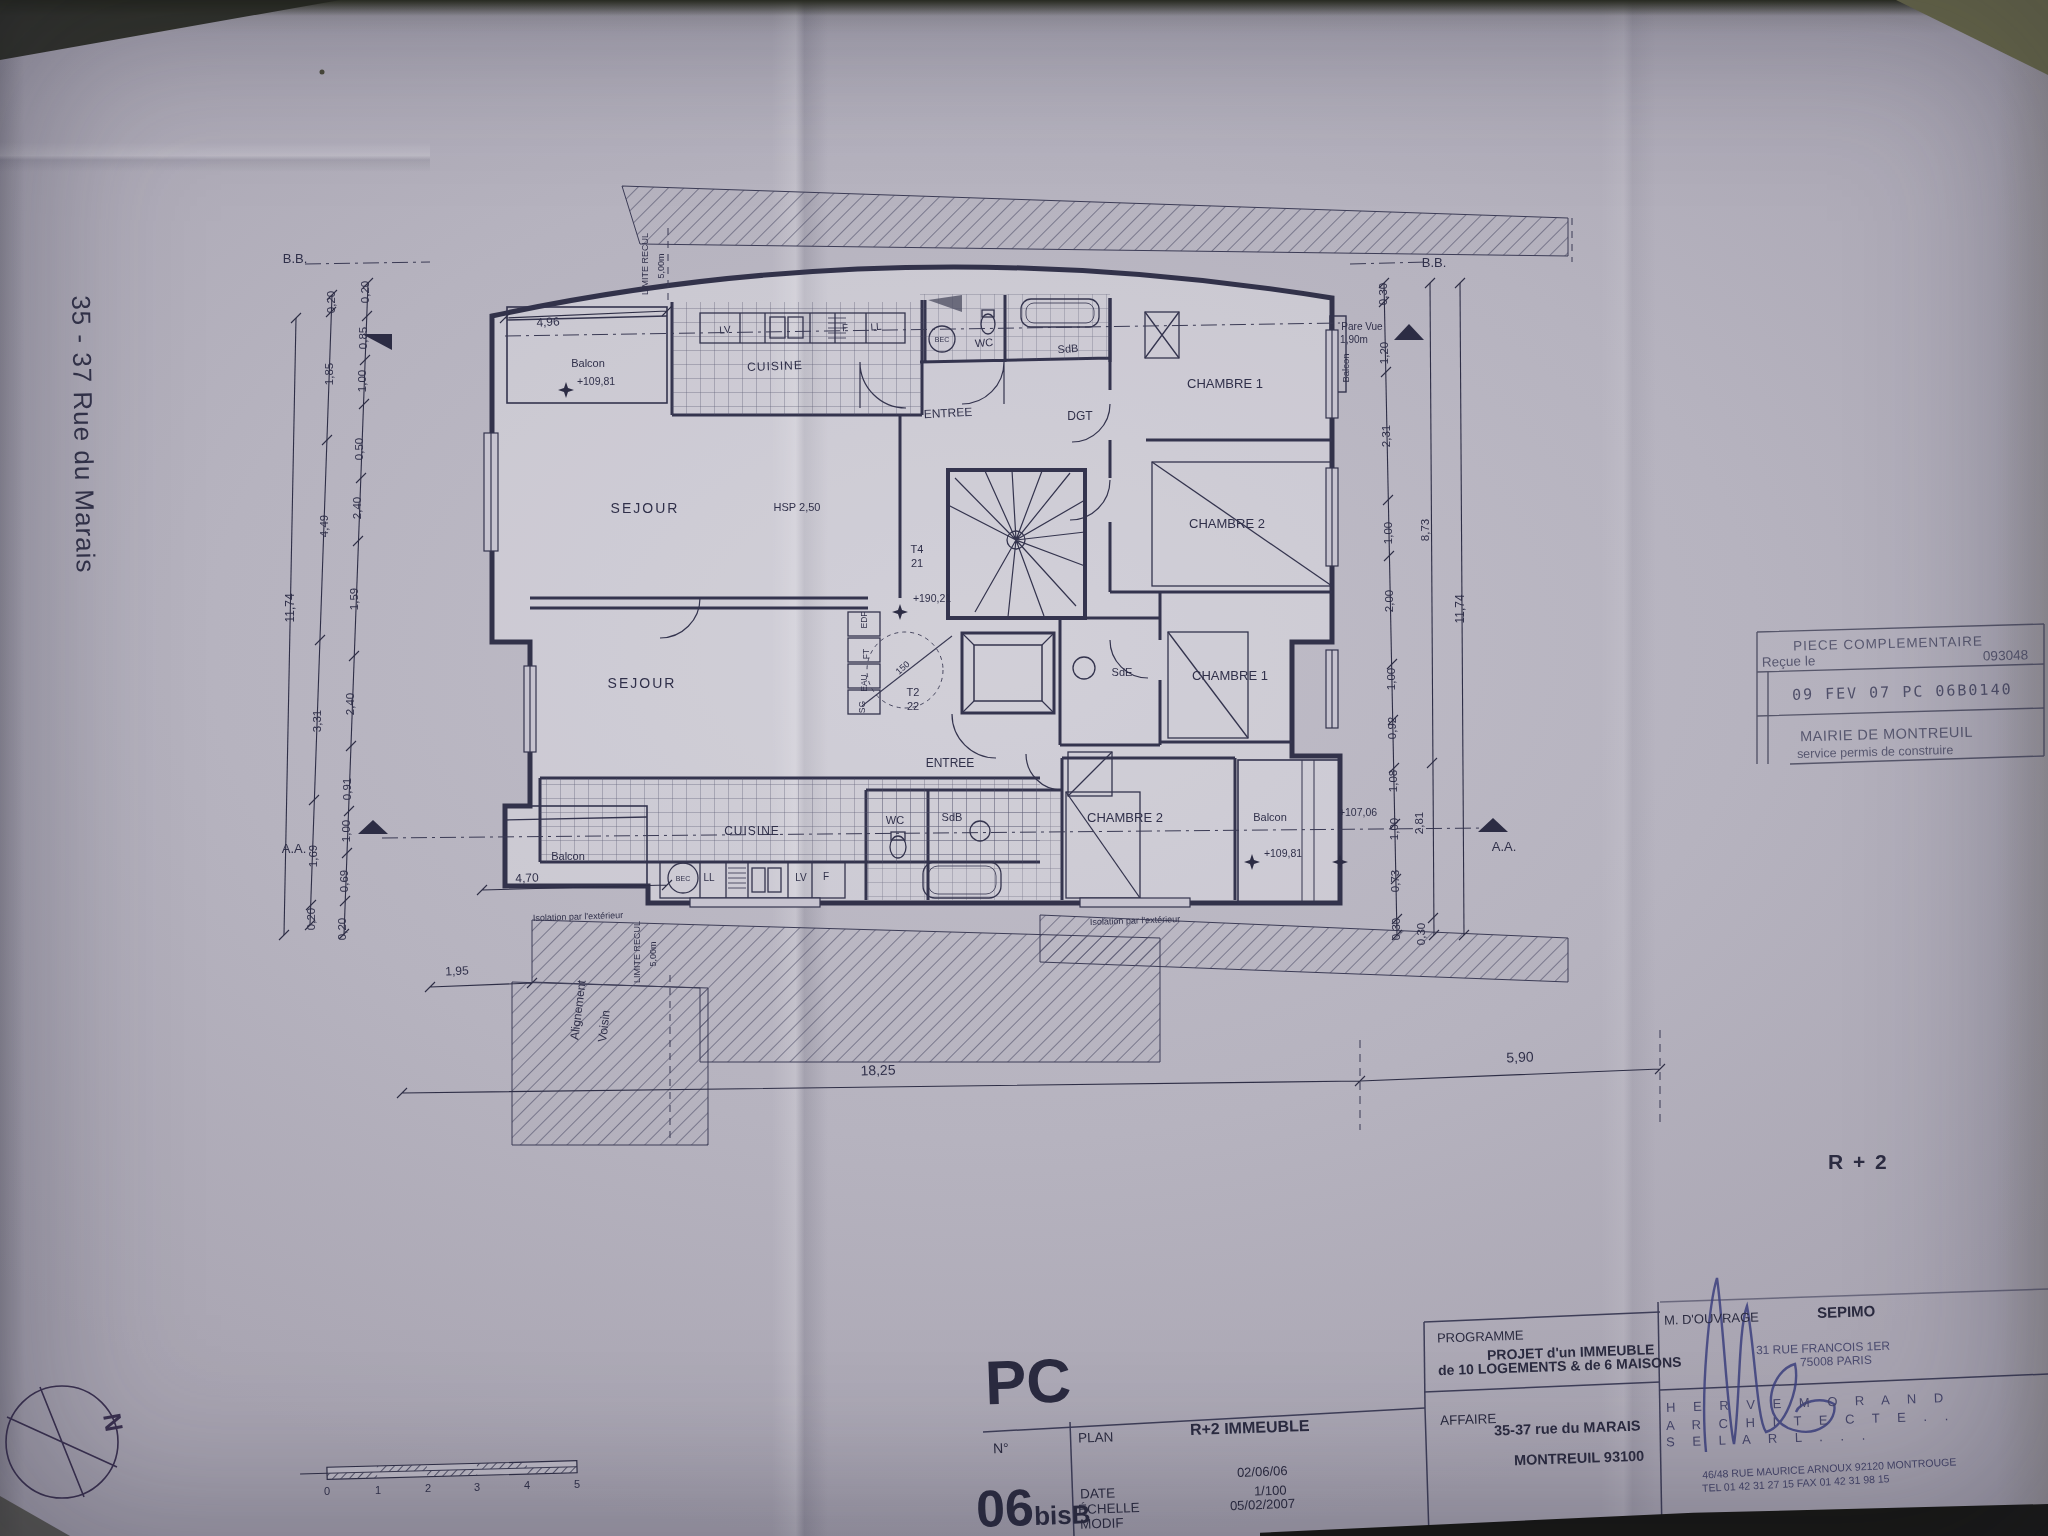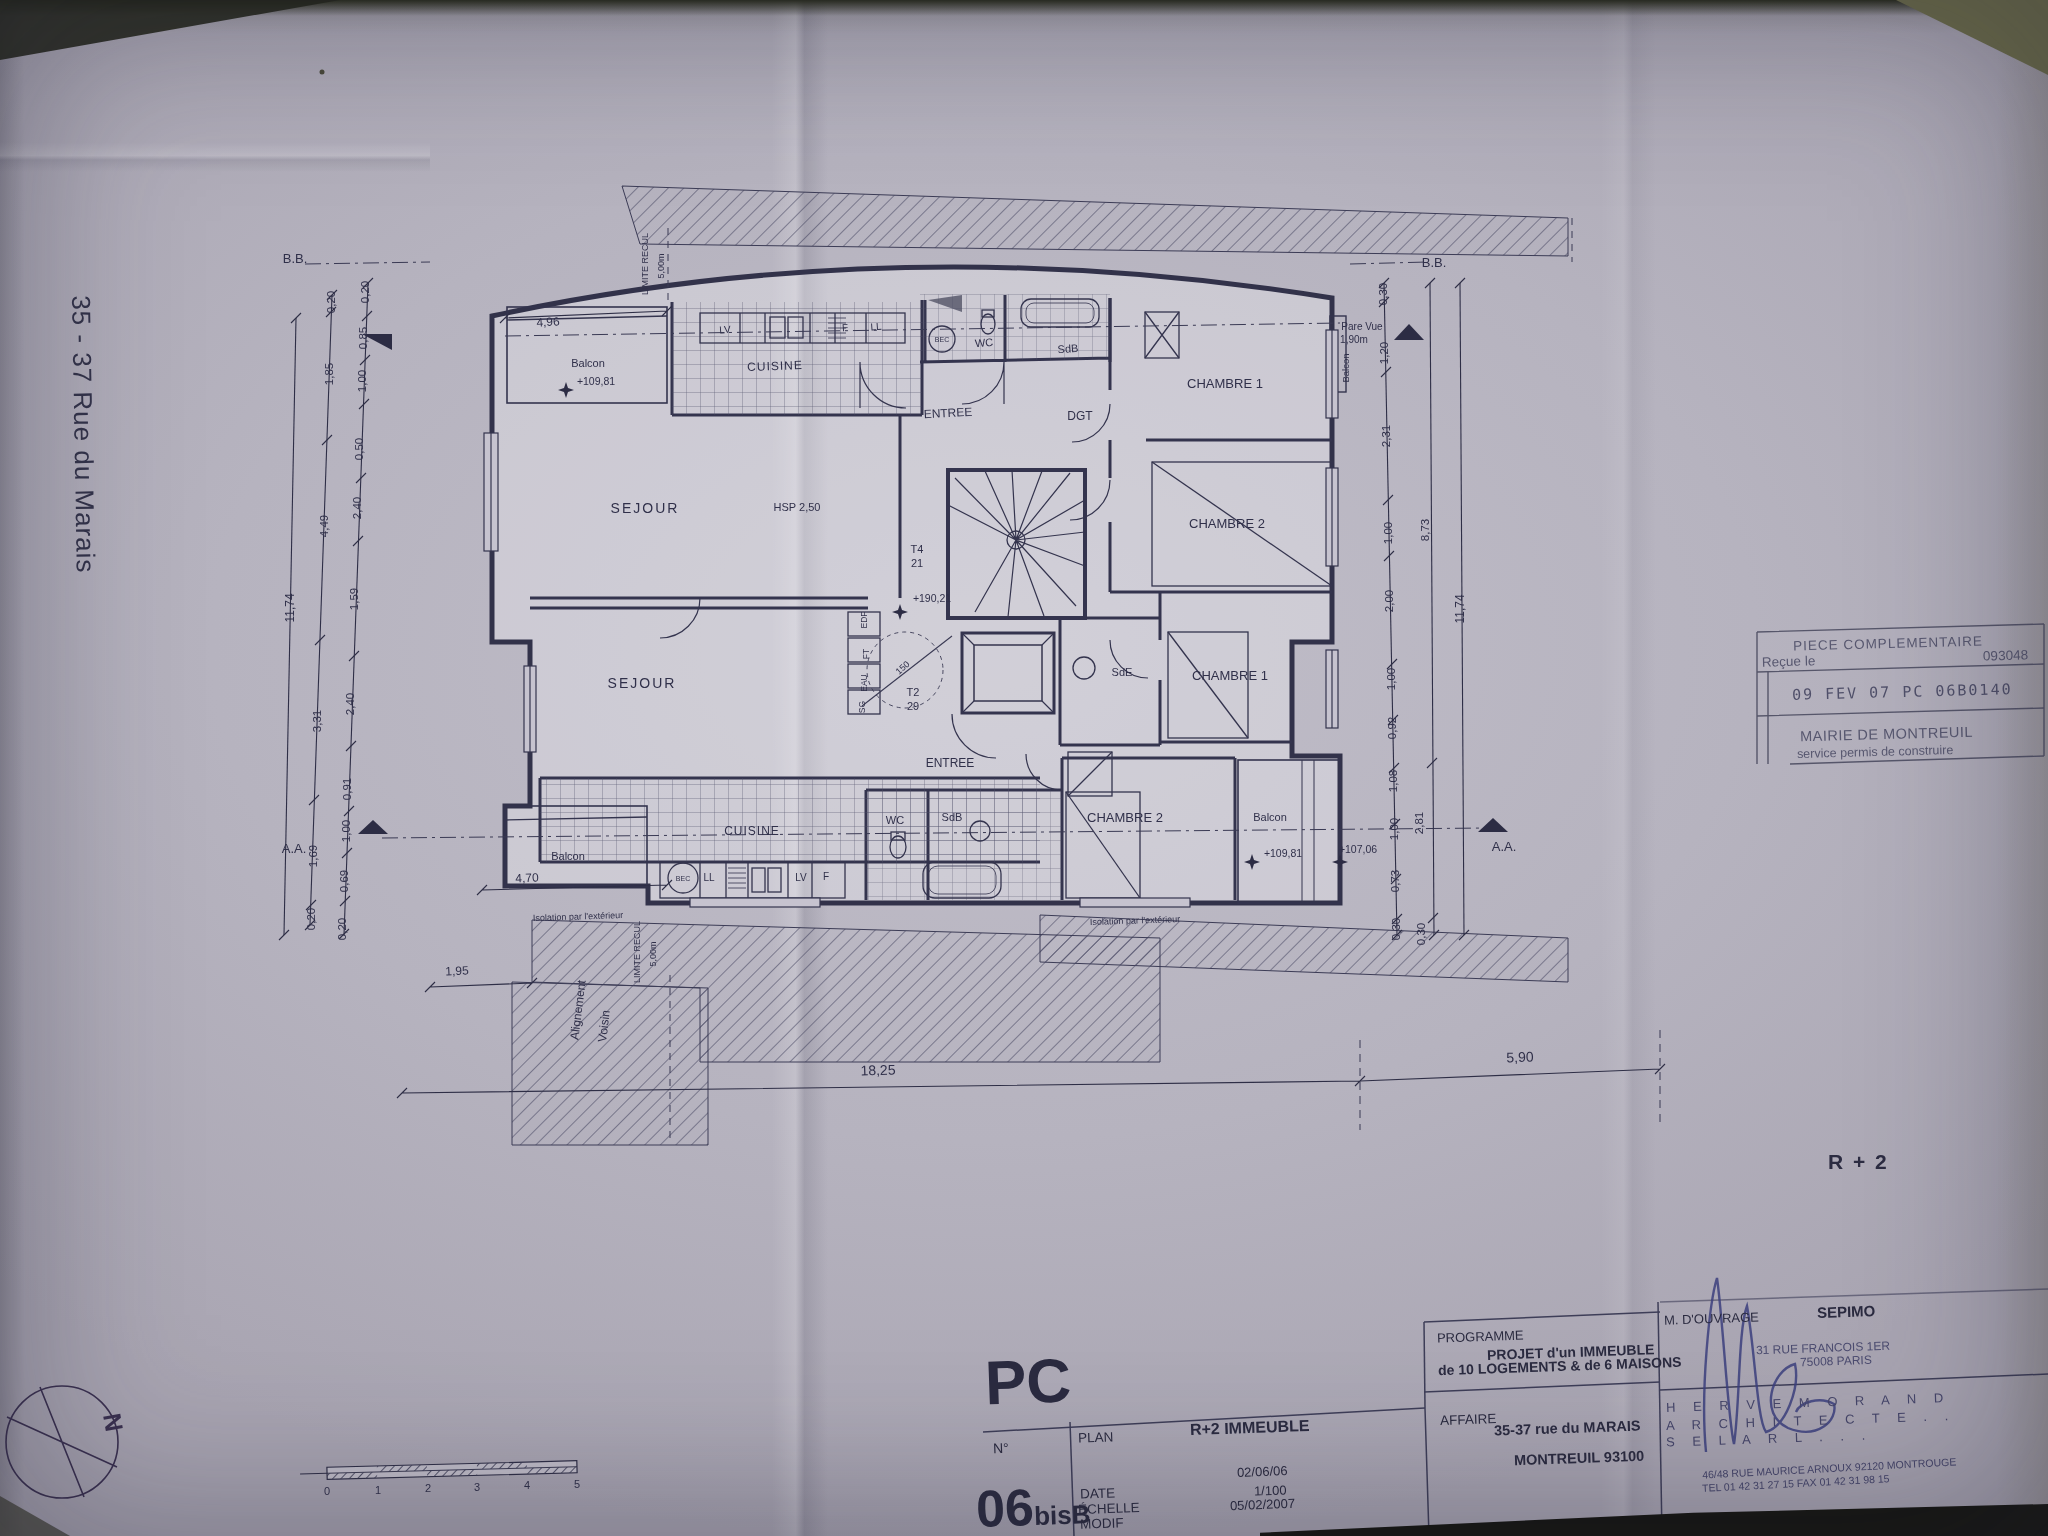--- a/index.html
+++ b/index.html
@@ -263,26 +263,26 @@
       <span class="plbl" style="left: 1068px; top: 349px; font-size: 11px; transform: translate(-50%, -50%) rotate(-4deg);">SdB</span>
       <span class="plbl" style="left: 952px; top: 817px; font-size: 11px; transform: translate(-50%, -50%) rotate(0deg);">SdB</span>
       <span class="plbl" style="left: 1122px; top: 672px; font-size: 11px; transform: translate(-50%, -50%) rotate(0deg);">SdE</span>
       <span class="plbl" style="left: 588px; top: 363px; font-size: 11px; transform: translate(-50%, -50%) rotate(0deg);">Balcon</span>
       <span class="plbl" style="left: 568px; top: 856px; font-size: 11px; transform: translate(-50%, -50%) rotate(0deg);">Balcon</span>
       <span class="plbl" style="left: 1270px; top: 817px; font-size: 11px; transform: translate(-50%, -50%) rotate(0deg);">Balcon</span>
       <span class="plbl" style="left: 1346px; top: 368px; font-size: 9.5px; transform: translate(-50%, -50%) rotate(-90deg);">Balcon</span>
       <span class="plbl" style="left: 596px; top: 381px; font-size: 10.5px; transform: translate(-50%, -50%) rotate(0deg);">+109,81</span>
       <span class="plbl" style="left: 932px; top: 598px; font-size: 10.5px; transform: translate(-50%, -50%) rotate(0deg);">+190,21</span>
       <span class="plbl" style="left: 1283px; top: 853px; font-size: 10.5px; transform: translate(-50%, -50%) rotate(0deg);">+109,81</span>
-      <span class="plbl" style="left: 1358px; top: 849px; font-size: 10.5px; transform: translate(-50%, -50%) rotate(0deg);">+107,06</span>
+      <span class="plbl" style="left: 1358px; top: 812px; font-size: 10.5px; transform: translate(-50%, -50%) rotate(0deg);">+107,06</span>
       <span class="plbl" style="left: 797px; top: 507px; font-size: 11px; transform: translate(-50%, -50%) rotate(0deg); text-align: right;">HSP 2,50</span>
       <span class="plbl" style="left: 917px; top: 549px; font-size: 11px; transform: translate(-50%, -50%) rotate(0deg);">T4</span>
       <span class="plbl" style="left: 917px; top: 563px; font-size: 11px; transform: translate(-50%, -50%) rotate(0deg);">21</span>
       <span class="plbl" style="left: 913px; top: 692px; font-size: 11px; transform: translate(-50%, -50%) rotate(0deg);">T2</span>
-      <span class="plbl" style="left: 913px; top: 706px; font-size: 11px; transform: translate(-50%, -50%) rotate(0deg);">29</span>
+      <span class="plbl" style="left: 913px; top: 706px; font-size: 11px; transform: translate(-50%, -50%) rotate(0deg);">22</span>
       <span class="plbl" style="left: 903px; top: 668px; font-size: 9px; transform: translate(-50%, -50%) rotate(-42deg);">150</span>
       <span class="plbl" style="left: 725px; top: 330px; font-size: 10px; transform: translate(-50%, -50%) rotate(-4deg);">LV</span>
       <span class="plbl" style="left: 845px; top: 328px; font-size: 10px; transform: translate(-50%, -50%) rotate(-4deg);">F</span>
       <span class="plbl" style="left: 876px; top: 327px; font-size: 10px; transform: translate(-50%, -50%) rotate(-4deg);">LL</span>
       <span class="plbl" style="left: 942px; top: 339px; font-size: 7px; transform: translate(-50%, -50%) rotate(0deg);">BEC</span>
       <span class="plbl" style="left: 683px; top: 878px; font-size: 7px; transform: translate(-50%, -50%) rotate(0deg);">BEC</span>
       <span class="plbl" style="left: 709px; top: 878px; font-size: 10px; transform: translate(-50%, -50%) rotate(0deg);">LL</span>
       <span class="plbl" style="left: 801px; top: 878px; font-size: 10px; transform: translate(-50%, -50%) rotate(0deg);">LV</span>
       <span class="plbl" style="left: 826px; top: 877px; font-size: 10px; transform: translate(-50%, -50%) rotate(0deg);">F</span>
       <span class="plbl" style="left: 864px; top: 620px; font-size: 8.5px; transform: translate(-50%, -50%) rotate(-90deg);">EDF</span>

